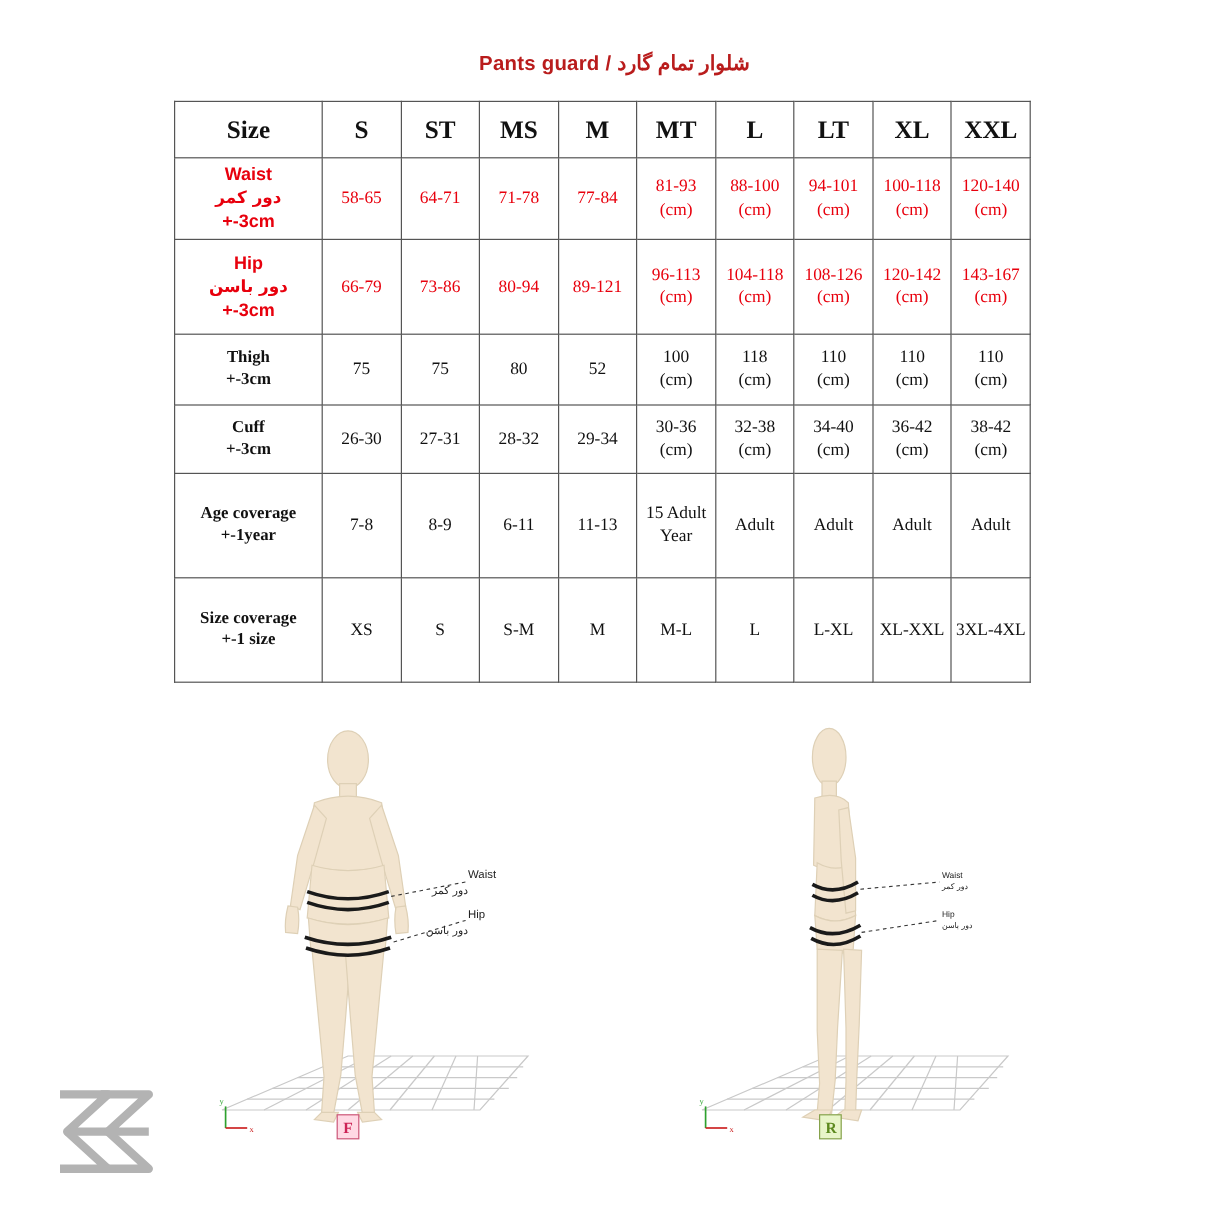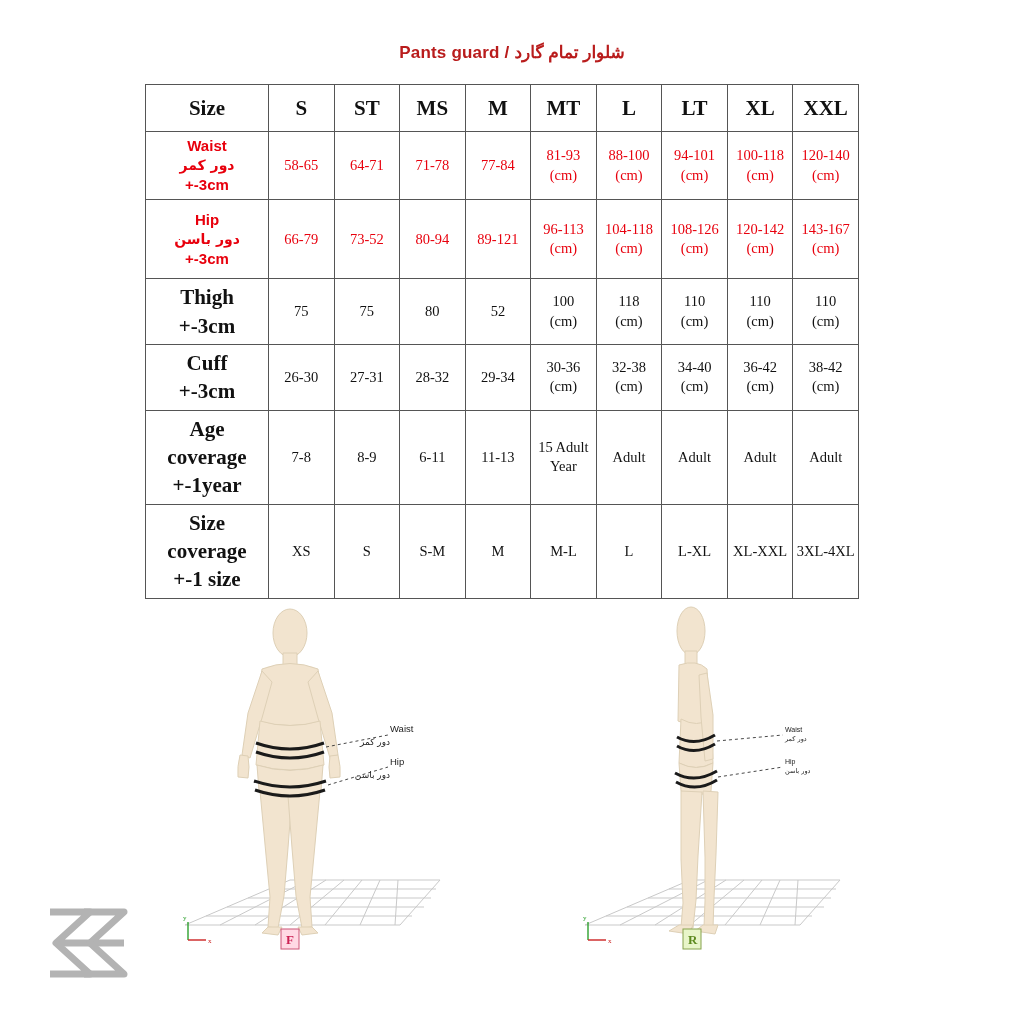--- a/index.html
+++ b/index.html
@@ -91,21 +91,21 @@
   }
   tr.red .rowhead .fa {
     font-family: "DejaVu Sans", sans-serif;
     font-size: 14px;
     font-weight: bold;
     direction: rtl;
   }
   tr.black .rowhead {
     font-family: "Liberation Serif", serif;
     font-weight: bold;
-    font-size: 21px;
+    font-size: 14px;
     line-height: 1.3;
     color: #111111;
   }
   .r-waist td { height: 58px; }
   .r-hip td { height: 70px; }
   .r-thigh td { height: 50px; }
   .r-cuff td { height: 48px; }
   .r-age td { height: 78px; }
   .r-sizecov td { height: 78px; }
 
@@ -203,21 +203,21 @@
           <td class="cell"><span>120-140</span><span class="unit">(cm)</span></td>
         </tr>
 
         <tr class="red r-hip">
           <td class="rowhead">
             <span class="multi">Hip</span>
             <span class="multi fa">دور باسن</span>
             <span class="multi">+-3cm</span>
           </td>
           <td class="cell"><span>66-79</span><span class="unit"></span></td>
-          <td class="cell"><span>73-52</span><span class="unit"></span></td>
+          <td class="cell"><span>73-86</span><span class="unit"></span></td>
           <td class="cell"><span>80-94</span><span class="unit"></span></td>
           <td class="cell"><span>89-121</span><span class="unit"></span></td>
           <td class="cell"><span>96-113</span><span class="unit">(cm)</span></td>
           <td class="cell"><span>104-118</span><span class="unit">(cm)</span></td>
           <td class="cell"><span>108-126</span><span class="unit">(cm)</span></td>
           <td class="cell"><span>120-142</span><span class="unit">(cm)</span></td>
           <td class="cell"><span>143-167</span><span class="unit">(cm)</span></td>
         </tr>
 
         <tr class="black r-thigh">

